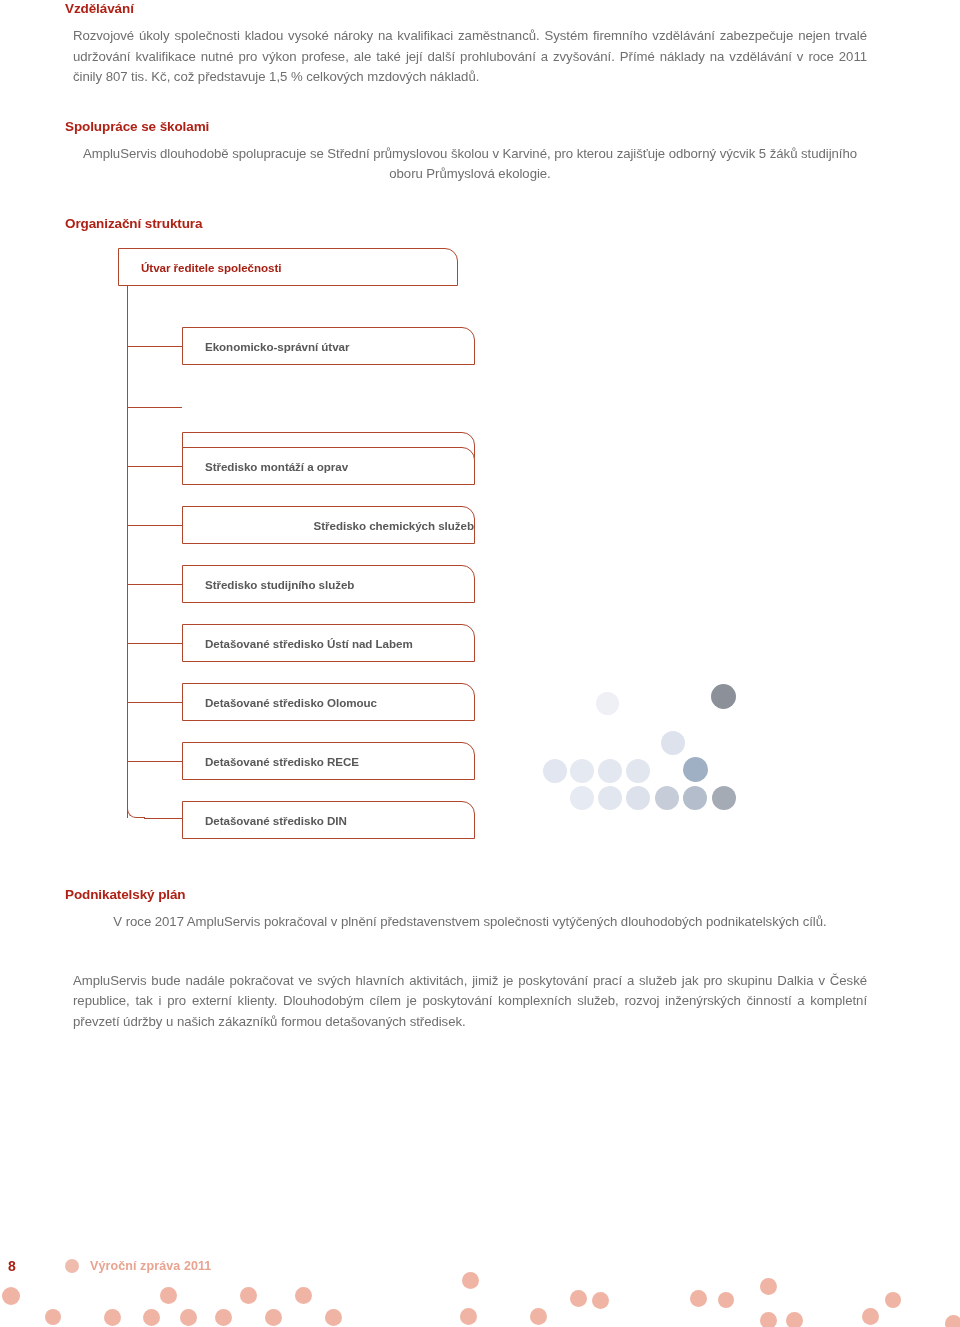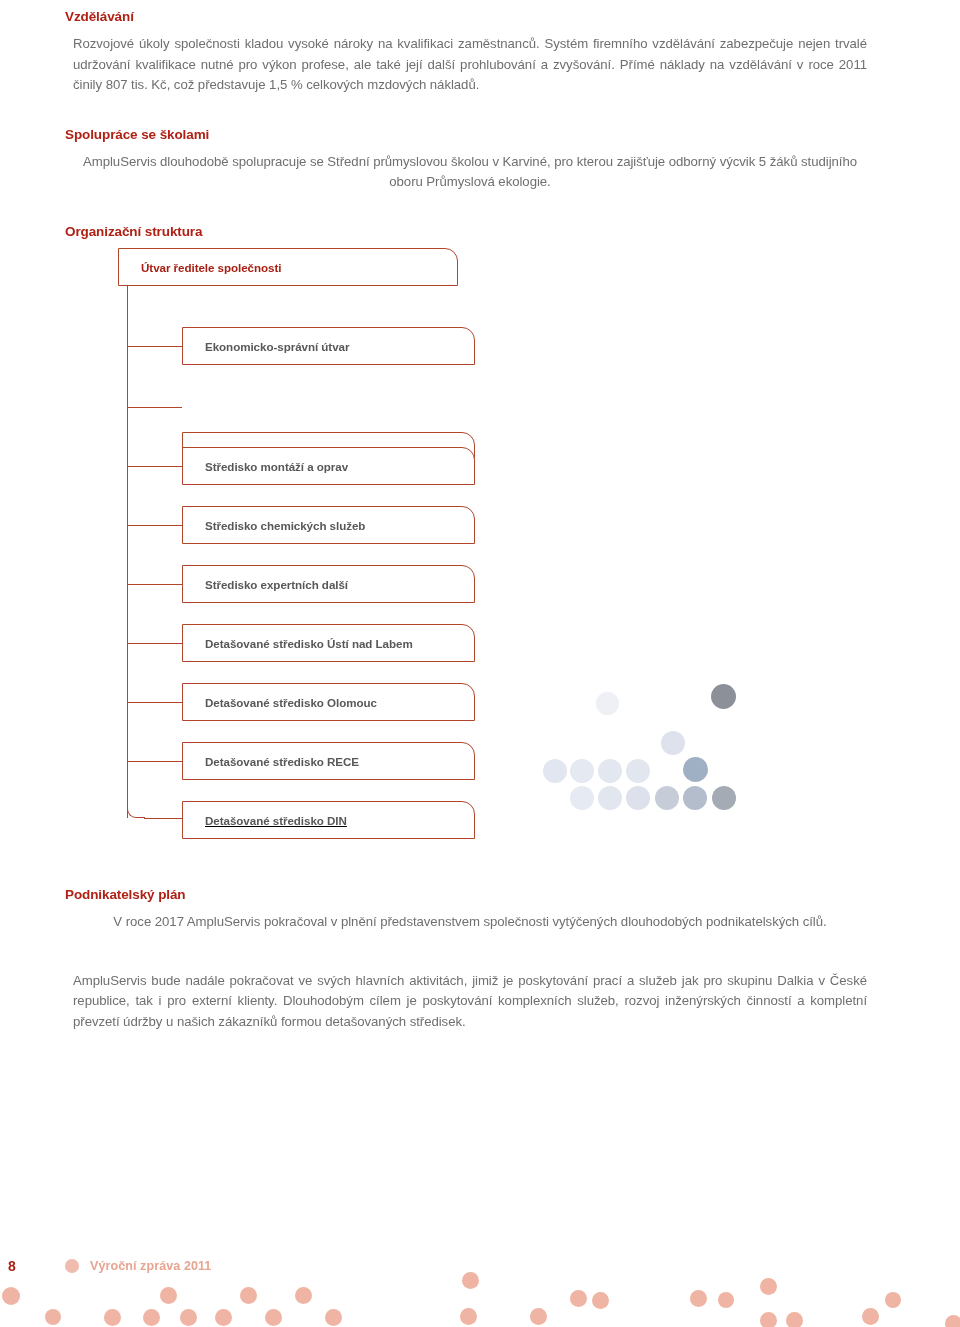--- a/index.html
+++ b/index.html
@@ -13,21 +13,21 @@
     height: 1327px;
     background: #ffffff;
     overflow: hidden;
     font-family: "Liberation Sans", sans-serif;
   }
 
   
   .content {
     position: absolute;
     left: 65px;
-    top: 8px;
+    top: 0px;
     width: 810px;
   }
   .sec-heading {
     color: #AF2115;
     font-weight: bold;
     font-size: 13.5px;
     letter-spacing: -0.1px;
     margin: 0 0 2px 0;
     line-height: 1.35;
   }
@@ -170,46 +170,46 @@
     <div class="org-box child" style="top:140px;margin-top:44px;">
       <span class="org-label">Obchodní útvar</span>
     </div>
 
     <div class="branch" style="top:218px;"></div>
     <div class="org-box child" style="top:199px;">
       <span class="org-label">Středisko montáží a oprav</span>
     </div>
 
     <div class="branch" style="top:277px;"></div>
-    <div class="org-box child" style="top:258px;">
+    <div class="org-box child" style="top:258px;justify-content:flex-end;">
       <span class="org-label">Středisko chemických služeb</span>
     </div>
 
     <div class="branch" style="top:336px;"></div>
     <div class="org-box child" style="top:317px;">
-      <span class="org-label">Středisko expertních další</span>
+      <span class="org-label">Středisko studijního služeb</span>
     </div>
 
     <div class="branch" style="top:395px;"></div>
     <div class="org-box child" style="top:376px;">
       <span class="org-label">Detašované středisko Ústí nad Labem</span>
     </div>
 
     <div class="branch" style="top:454px;"></div>
     <div class="org-box child" style="top:435px;">
       <span class="org-label">Detašované středisko Olomouc</span>
     </div>
 
     <div class="branch" style="top:513px;"></div>
     <div class="org-box child" style="top:494px;">
       <span class="org-label">Detašované středisko RECE</span>
     </div>
 
     <div class="branch last" style="top:570px;"></div>
-    <div class="org-box child" style="top:553px;text-decoration:underline;">
+    <div class="org-box child" style="top:553px;">
       <span class="org-label">Detašované středisko DIN</span>
     </div>
   </div>
 
   <div class="grey-dots">
       <span class="gdot" style="left: 596px; top: 692px; width: 23px; height: 23px; background: rgb(238, 240, 245);"></span>
       <span class="gdot" style="left: 711px; top: 684px; width: 25px; height: 25px; background: rgb(140, 145, 153);"></span>
       <span class="gdot" style="left: 661px; top: 731px; width: 24px; height: 24px; background: rgb(221, 226, 236);"></span>
       <span class="gdot" style="left: 543px; top: 759px; width: 24px; height: 24px; background: rgb(226, 230, 240);"></span>
       <span class="gdot" style="left: 570px; top: 759px; width: 24px; height: 24px; background: rgb(229, 233, 241);"></span>

